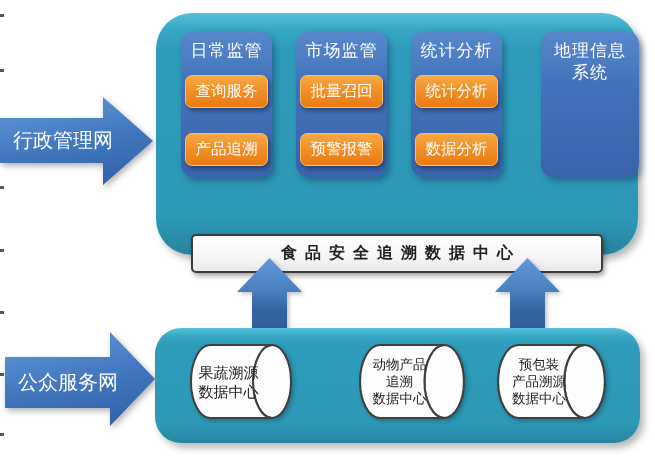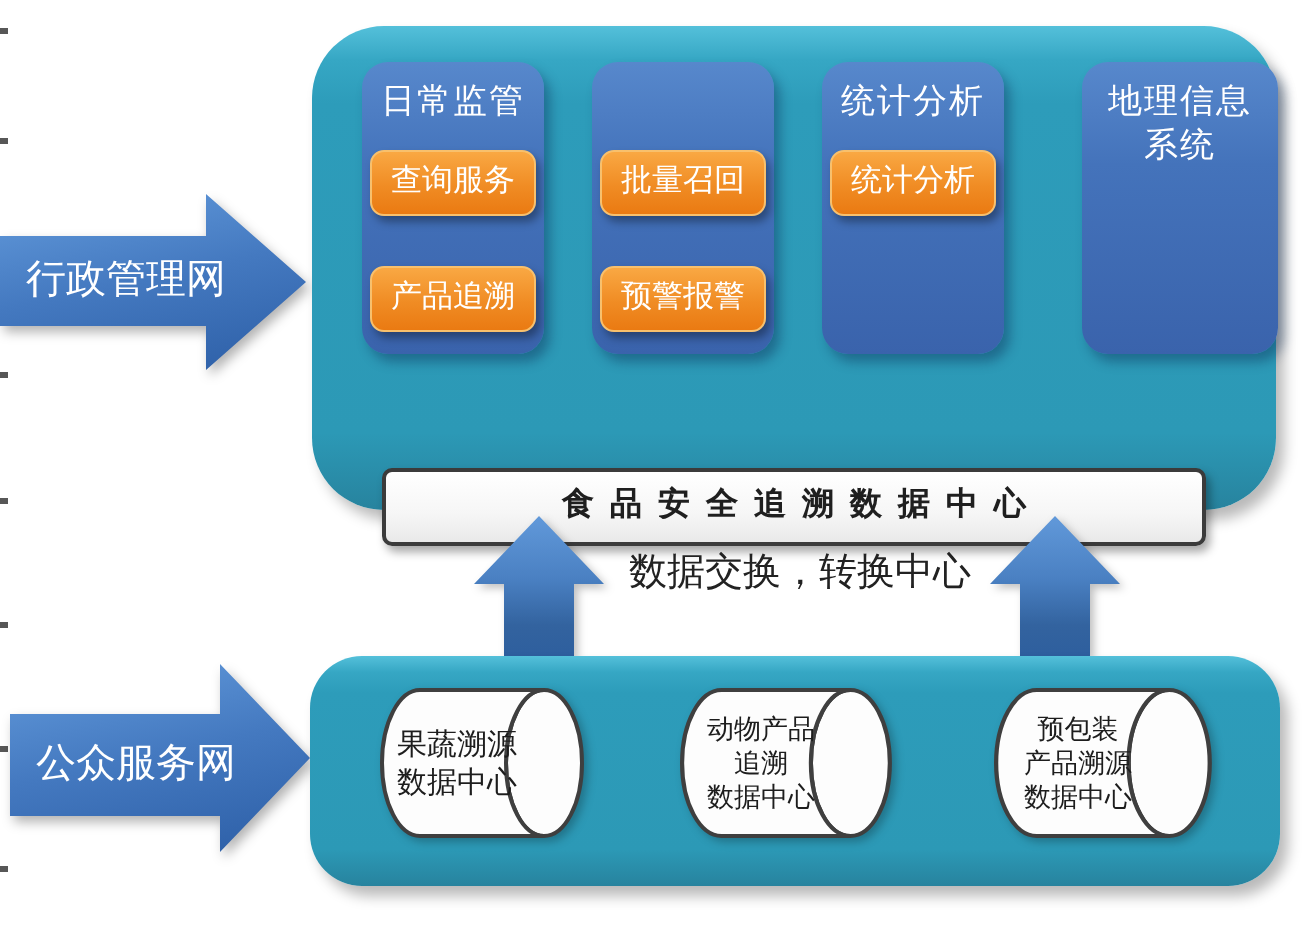--- a/index.html
+++ b/index.html
@@ -106,58 +106,59 @@
 
   <div class="panel top-panel">
 
     <div class="col" style="left:25px;width:91px;">
       <div class="col-title">日常监管</div>
       <div class="obtn btn-b">产品追溯</div>
       <div class="obtn btn-a">查询服务</div>
     </div>
 
     <div class="col" style="left:140px;width:91px;">
+      <div class="col-title">市场监管</div>
       <div class="obtn btn-a">批量召回</div>
       <div class="obtn btn-b">预警报警</div>
     </div>
 
     <div class="col" style="left:255px;width:91px;">
       <div class="col-title">统计分析</div>
       <div class="obtn btn-a">统计分析</div>
+      <div class="obtn btn-b">数据分析</div>
     </div>
 
     <div class="col" style="left:385px;width:98px;">
       <div class="col-title narrow">地理信息系统</div>
     </div>
 
     <div class="data-center-bar">食品安全追溯数据中心</div>
   </div>
 
   <div class="v-arrow-wrap" style="left:237px;">
     <div class="v-arrow"></div>
   </div>
-  <div class="exchange-label">数据交换，转换中心</div>
   <div class="v-arrow-wrap" style="left:495px;">
     <div class="v-arrow"></div>
   </div>
 
   <div class="panel bottom-panel">
 
     <div class="cyl c1" style="left:35px;width:103px;">
       <svg viewBox="0 0 103 77" preserveAspectRatio="none">
         <ellipse cx="82" cy="38.5" rx="19" ry="36.5" fill="#fdfdfd" stroke="#3f3f3f" stroke-width="2"></ellipse>
         <path d="M82,2 L20,2 A19,36.5 0 0 0 20,75 L82,75 A19,36.5 0 0 1 82,2 Z" fill="#fdfdfd" stroke="#3f3f3f" stroke-width="2"></path>
       </svg>
       <div class="cyl-text">
         <span>果蔬溯源</span>
         <span>数据中心</span>
       </div>
     </div>
 
-    <div class="cyl c2" style="left:185px;width:107px;">
+    <div class="cyl c2" style="left:204px;width:107px;">
       <svg viewBox="0 0 103 77" preserveAspectRatio="none">
         <ellipse cx="82" cy="38.5" rx="19" ry="36.5" fill="#fdfdfd" stroke="#3f3f3f" stroke-width="2"></ellipse>
         <path d="M82,2 L20,2 A19,36.5 0 0 0 20,75 L82,75 A19,36.5 0 0 1 82,2 Z" fill="#fdfdfd" stroke="#3f3f3f" stroke-width="2"></path>
       </svg>
       <div class="cyl-text">
         <span>动物产品</span>
         <span>追溯</span>
         <span>数据中心</span>
       </div>
     </div>

